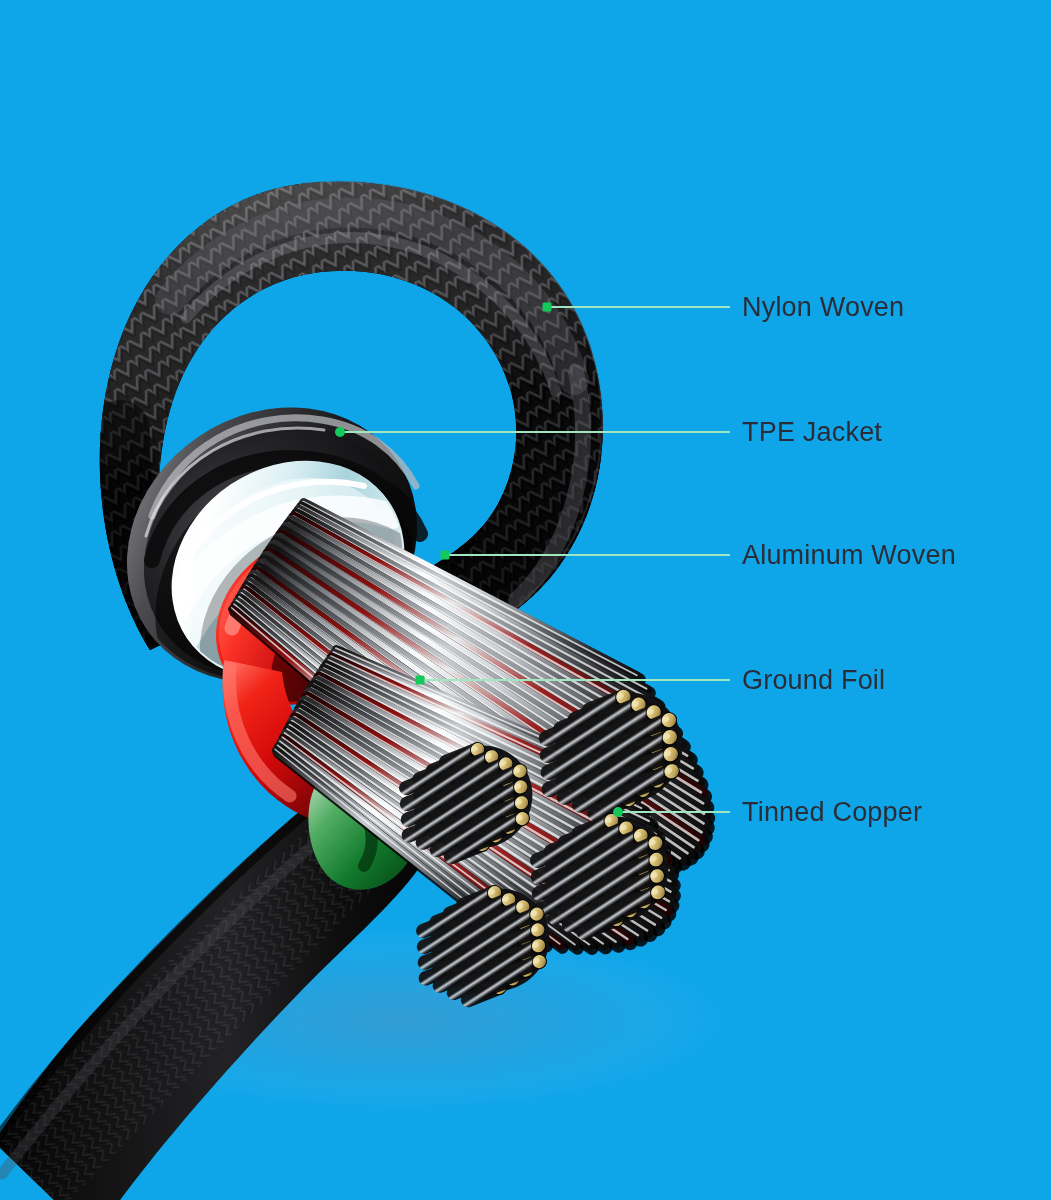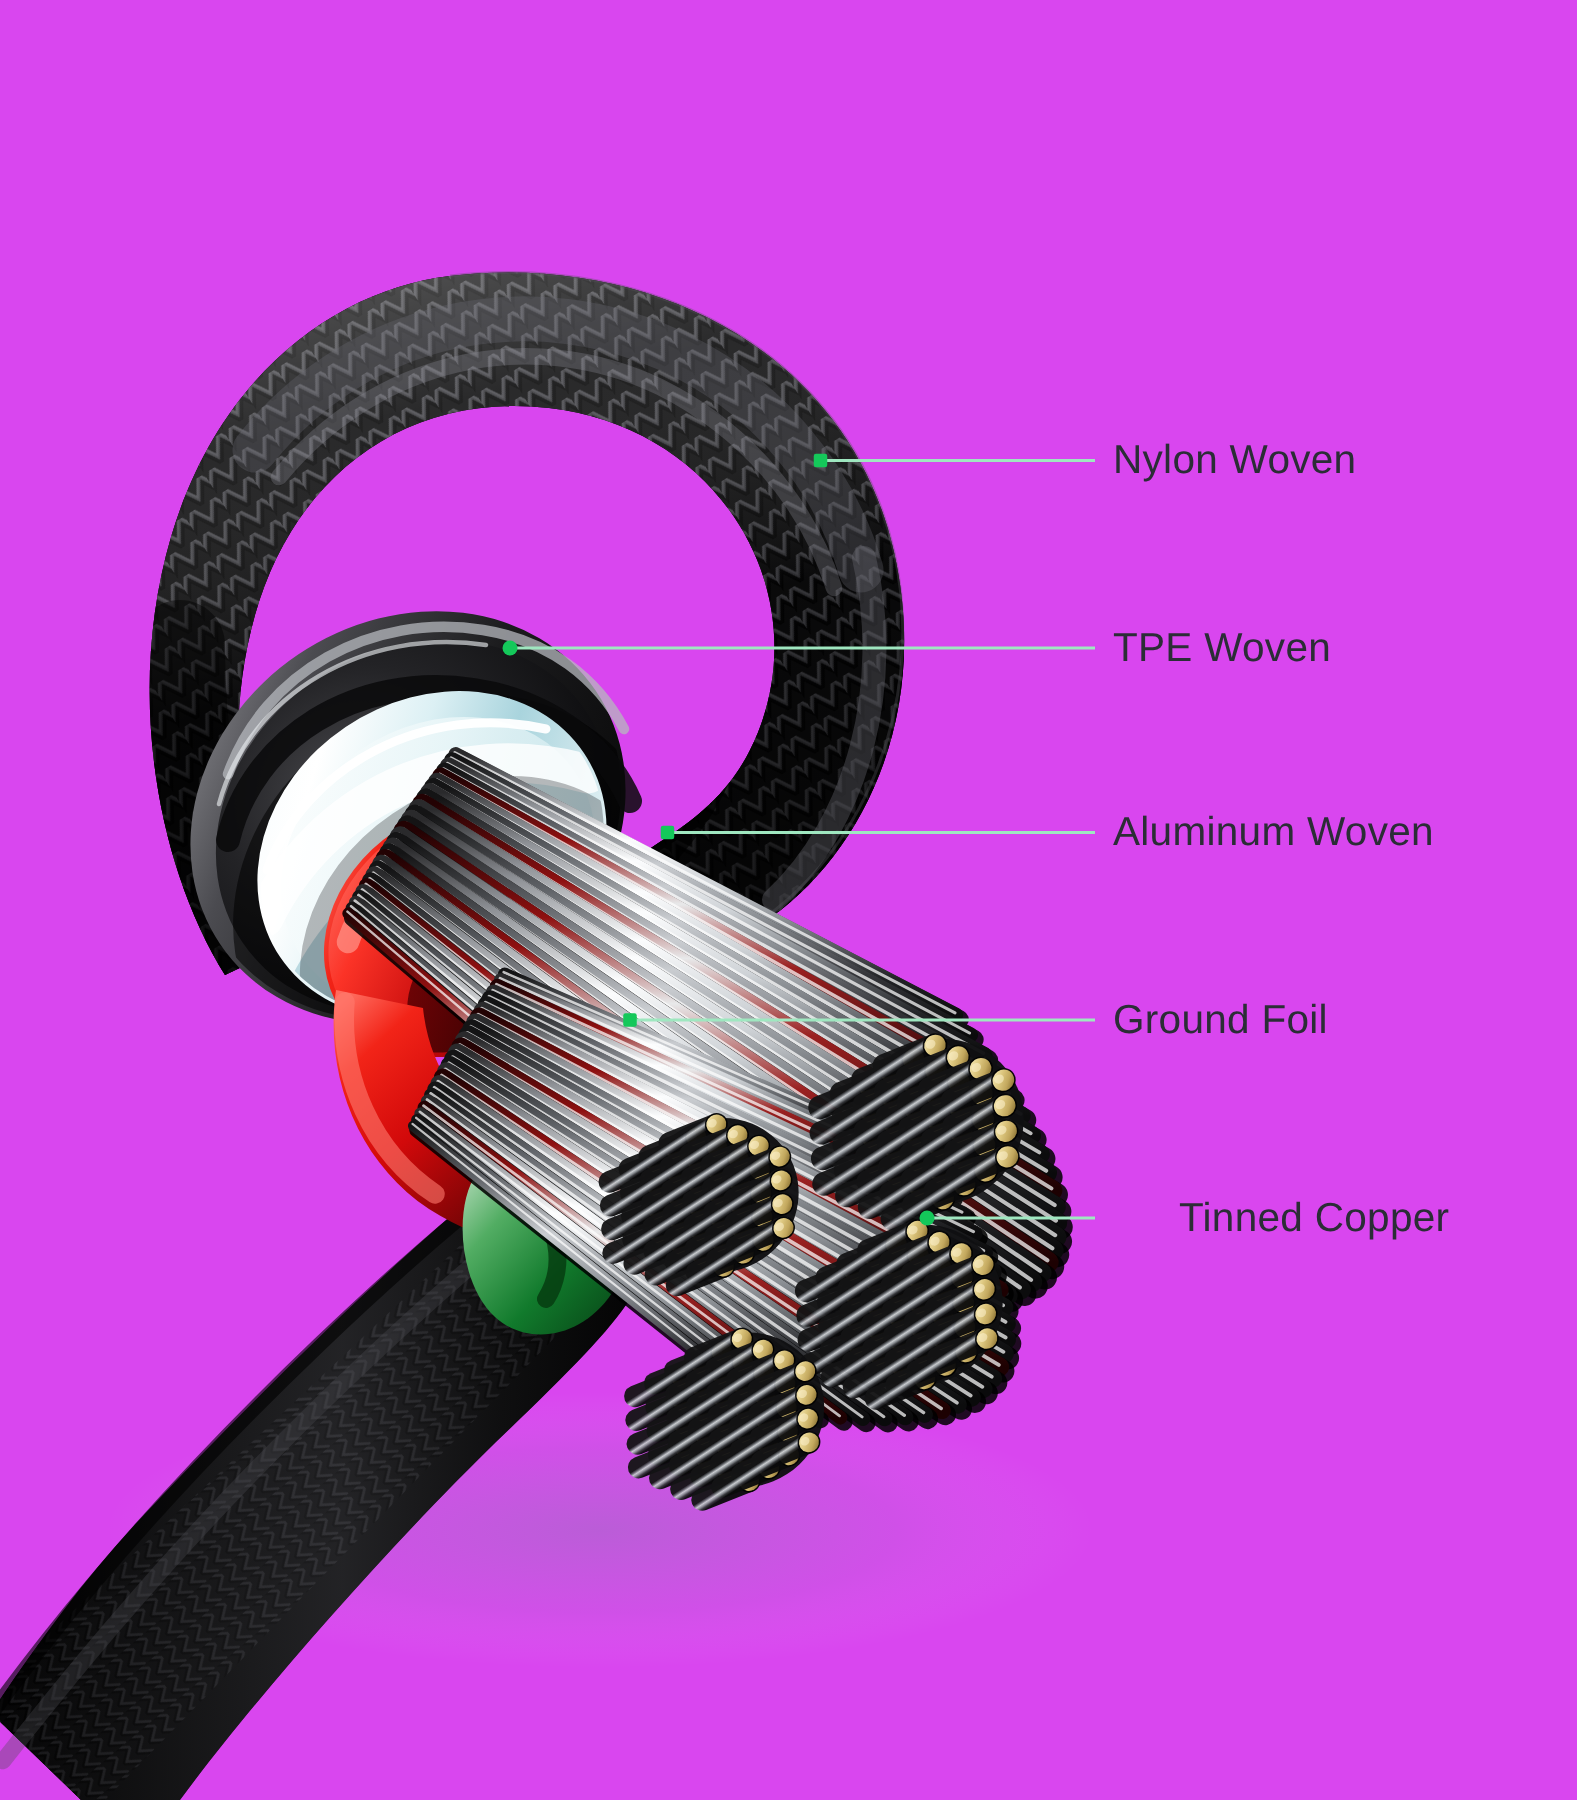--- a/index.html
+++ b/index.html
@@ -7,21 +7,21 @@
   }
   body {
     width: 1051px; height: 1200px;
     background: #eff4fd;
     font-family: "Liberation Sans", sans-serif;
     overflow: hidden;
   }
   #stage {
     position: relative;
     width: 1051px; height: 1200px;
-    background: #d946ef;
+    background: #0ea5e9;
   }
   #art {
     position: absolute; left: 0; top: 0;
     width: 1051px; height: 1200px;
     display: block;
   }
   .callout-label {
     position: absolute;
     color: #2b2d36;
     font-size: 27px;
@@ -1107,18 +1107,18 @@
         <line x1="445" y1="555" x2="730" y2="555" stroke="#9fe7c0" stroke-width="2"></line>
         <rect x="440.5" y="550.5" width="9" height="9" rx="1.5" fill="#14c85a"></rect>
         <line x1="420" y1="680" x2="730" y2="680" stroke="#9fe7c0" stroke-width="2"></line>
         <rect x="415.5" y="675.5" width="9" height="9" rx="1.5" fill="#14c85a"></rect>
         <line x1="618" y1="812" x2="730" y2="812" stroke="#9fe7c0" stroke-width="2"></line>
         <circle cx="618" cy="812" r="5" fill="#14c85a"></circle>
       </g>
   </svg>
 
   <div class="callout-label" style="left:742px; top:307px;">Nylon Woven</div>
-  <div class="callout-label" style="left:742px; top:432px;">TPE Woven</div>
+  <div class="callout-label" style="left:742px; top:432px;">TPE Jacket</div>
   <div class="callout-label" style="left:742px; top:555px;">Aluminum Woven</div>
   <div class="callout-label" style="left:742px; top:680px;">Ground Foil</div>
-  <div class="callout-label" style="left:742px; top:812px;margin-left:44px;">Tinned Copper</div>
+  <div class="callout-label" style="left:742px; top:812px;">Tinned Copper</div>
 
 </div>
 
 </body></html>

